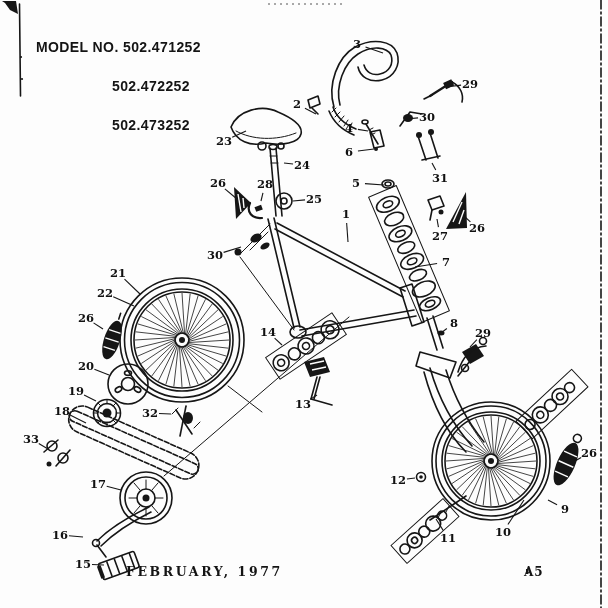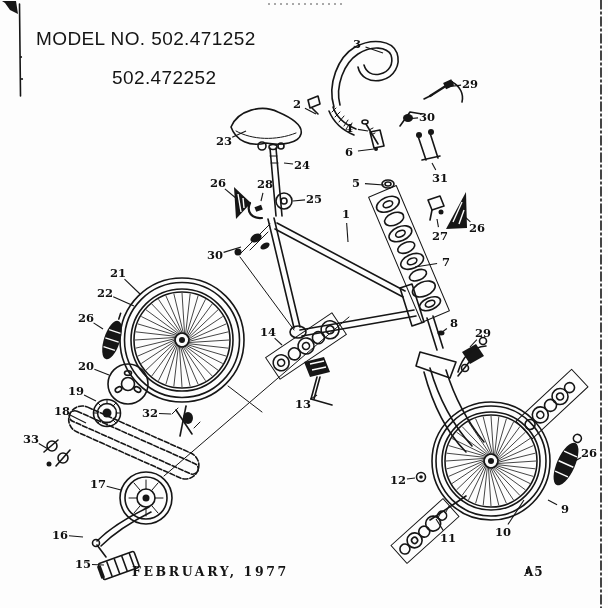--- a/index.html
+++ b/index.html
@@ -6,40 +6,41 @@
   .page{position:relative;width:608px;height:608px;background:#fdfdfd;overflow:hidden;
         font-family:"Liberation Sans",sans-serif;color:#141414;}
   svg{position:absolute;left:0;top:0;}
   .art{stroke:#161616;fill:none;stroke-width:1.6;stroke-linecap:round;stroke-linejoin:round;}
   .thin{stroke-width:1;}
   .dark{fill:#161616;stroke:none;}
   .darkline{stroke:#161616;stroke-width:2.2;fill:none;stroke-linecap:round;}
   .white{stroke:#fdfdfd;stroke-width:1.4;fill:none;}
   .callout{font:700 11.5px "DejaVu Serif",serif;fill:#111;stroke:none;}
   .leader{stroke:#161616;stroke-width:1.1;fill:none;}
-  .model-block{position:absolute;left:36px;top:31px;font-weight:400;font-size:19px;
+  .model-block{position:absolute;left:36px;top:40px;font-weight:700;font-size:14px;
                line-height:15px;letter-spacing:.4px;}
   .model-line1{white-space:nowrap;}
   .model-indent{padding-left:76px;margin-top:24px;}
-  .date-text{position:absolute;left:132px;top:564px;font:700 12.5px "DejaVu Serif",serif;
+  .date-text{position:absolute;left:126px;top:564px;font:700 12.5px "DejaVu Serif",serif;
              letter-spacing:2.6px;white-space:nowrap;}
   .page-code{position:absolute;left:524px;top:565px;font:700 12px "DejaVu Serif",serif;
              letter-spacing:1px;}
 </style>
 </head>
 <body>
 
 <div class="page">
 
   <div class="model-block">
     <div class="model-line1">
       <span>MODEL NO.</span>
       <span>502.471252</span>
     </div>
     <div class="model-indent">502.472252</div>
+    <div class="model-indent">502.473252</div>
   </div>
 
   <div class="date-text">FEBRUARY, 1977</div>
   <div class="page-code">A5</div>
 
   <svg width="608" height="608" viewBox="0 0 608 608">
 
     <g>
       <path class="dark" d="M2,1 L16,1 L18,14 L10,10 L5,3 Z"></path>
       <line class="art" x1="19.5" y1="4" x2="20.5" y2="96" stroke-width="2"></line>

